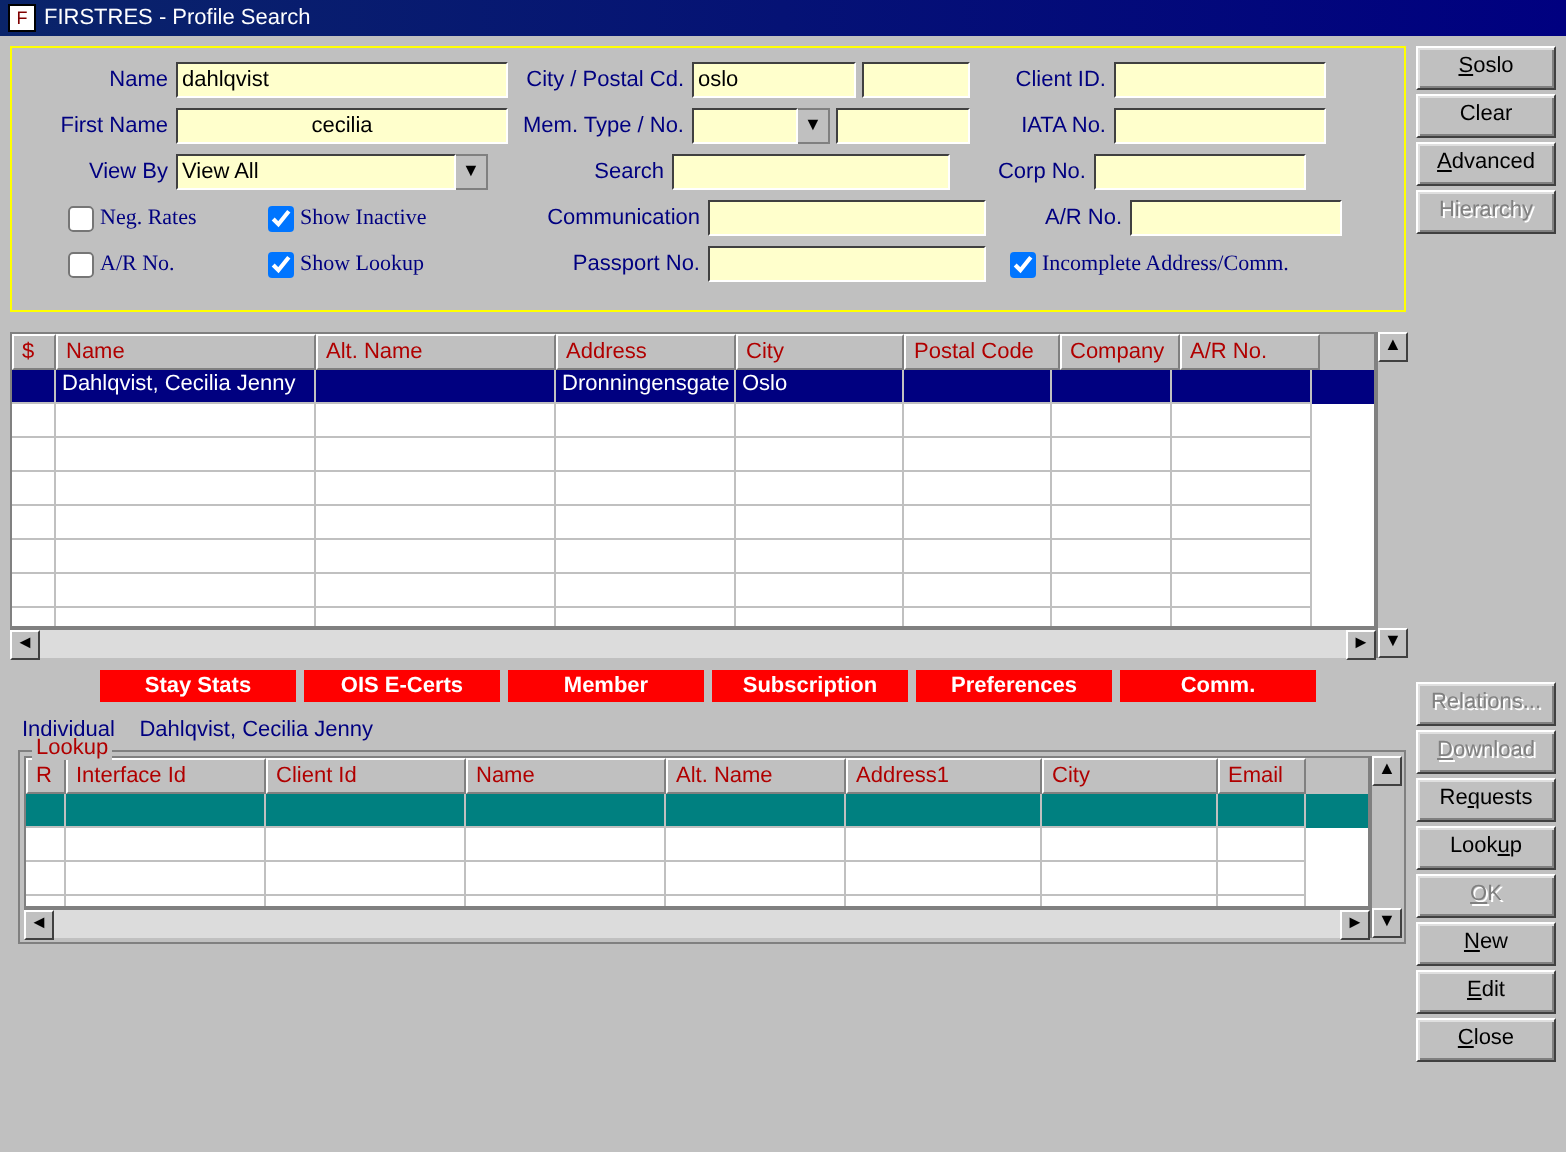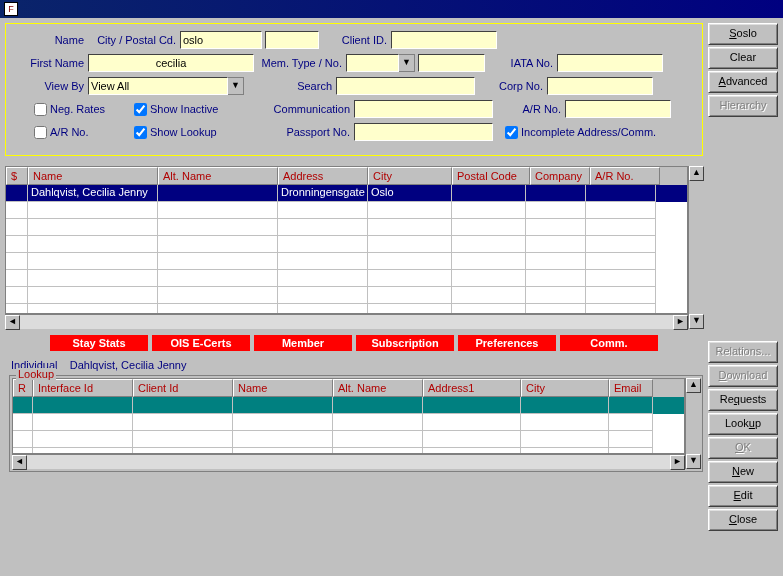--- a/index.html
+++ b/index.html
@@ -11,21 +11,21 @@
   .rightbtns { width:70px; display:flex; flex-direction:column; gap:2px; }
   .btn { background:#c0c0c0; border:1px solid #000; border-top-color:#fff; border-left-color:#fff; border-right-color:#404040; border-bottom-color:#404040; height:22px; text-align:center; line-height:18px; cursor:pointer; box-shadow: inset 1px 1px 0 #dfdfdf, inset -1px -1px 0 #808080;}
   .btn.disabled { color:#808080; text-shadow:1px 1px 0 #fff; }
   .btn .u { text-decoration: underline; }
   .searchform { border:1px solid #ffff00; background:#c0c0c0; padding:6px 8px 10px 8px; }
   .row { display:flex; align-items:center; margin-bottom:3px; height:20px;}
   .lbl { color:#000080; text-align:right; padding-right:4px; }
   input[type="text"], select { background:#ffffcc; border:1px solid #808080; border-top-color:#404040; border-left-color:#404040; border-bottom-color:#fff; border-right-color:#fff; height:18px; padding:1px 2px; font-size:11px;}
   .chk { display:inline-flex; align-items:center; margin-right:4px;}
   .chk input{ margin:0 3px 0 0;}
-  .chk span{ color:#000080; }
+  .chk span{ color:#000080;font-family:Liberation Serif, serif; }
   .gap { height:10px; }
   .grid { border:1px solid #808080; background:#fff; }
   .ghead { display:flex; background:#c0c0c0; }
   .ghead .gh { border:1px solid #fff; border-right-color:#808080; border-bottom-color:#808080; color:#b00000; padding:2px 4px; height:18px; overflow:hidden; white-space:nowrap;}
   .gbody { height:128px; overflow:hidden; position:relative;}
   .gbody .grow { display:flex; height:17px; }
   .gbody .gcell { border-right:1px solid #c0c0c0; border-bottom:1px solid #c0c0c0; padding:1px 3px; overflow:hidden; white-space:nowrap;}
   .gbody .grow.sel { background:#000080; color:#fff; }
   .scroll-v { width:15px; background:#c0c0c0; border-left:1px solid #808080; display:flex; flex-direction:column; justify-content:space-between;}
   .scroll-v .sbtn,.scroll-h .sbtn{ width:15px; height:15px; background:#c0c0c0; border:1px solid #fff; border-right-color:#404040; border-bottom-color:#404040; text-align:center; line-height:11px; font-size:9px;}
@@ -43,28 +43,30 @@
   .w-smallinput{ width:82px;}
   .selectVB { width:166px; background:#ffffcc;}
   .dd { display:inline-flex; }
   .dd .ddbtn{ width:16px; height:18px; border:1px solid #808080; border-left:none; background:#c0c0c0; text-align:center; line-height:14px; font-size:9px;}
 </style>
 </head>
 <body>
 
 <div class="titlebar">
   <span class="ticon">F</span>
+  <span>FIRSTRES - Profile Search</span>
 </div>
 
 <div class="main">
   <div class="left">
 
     <div class="searchform">
       <div class="row">
         <span class="lbl" style="width:74px">Name</span>
+        <input type="text" style="width: 166px;" value="dahlqvist">
         <span class="lbl" style="width:92px">City / Postal Cd.</span>
         <input type="text" class="w-smallinput" value="oslo" style="">
         <input type="text" style="width: 54px; margin-left: 3px;" value="">
         <span class="lbl" style="width:72px">Client ID.</span>
         <input type="text" style="width: 106px;">
       </div>
       <div class="row">
         <span class="lbl" style="width:74px">First Name</span>
         <input type="text" style="width: 166px; text-align: center;" value="cecilia">
         <span class="lbl" style="width:92px">Mem. Type / No.</span>

